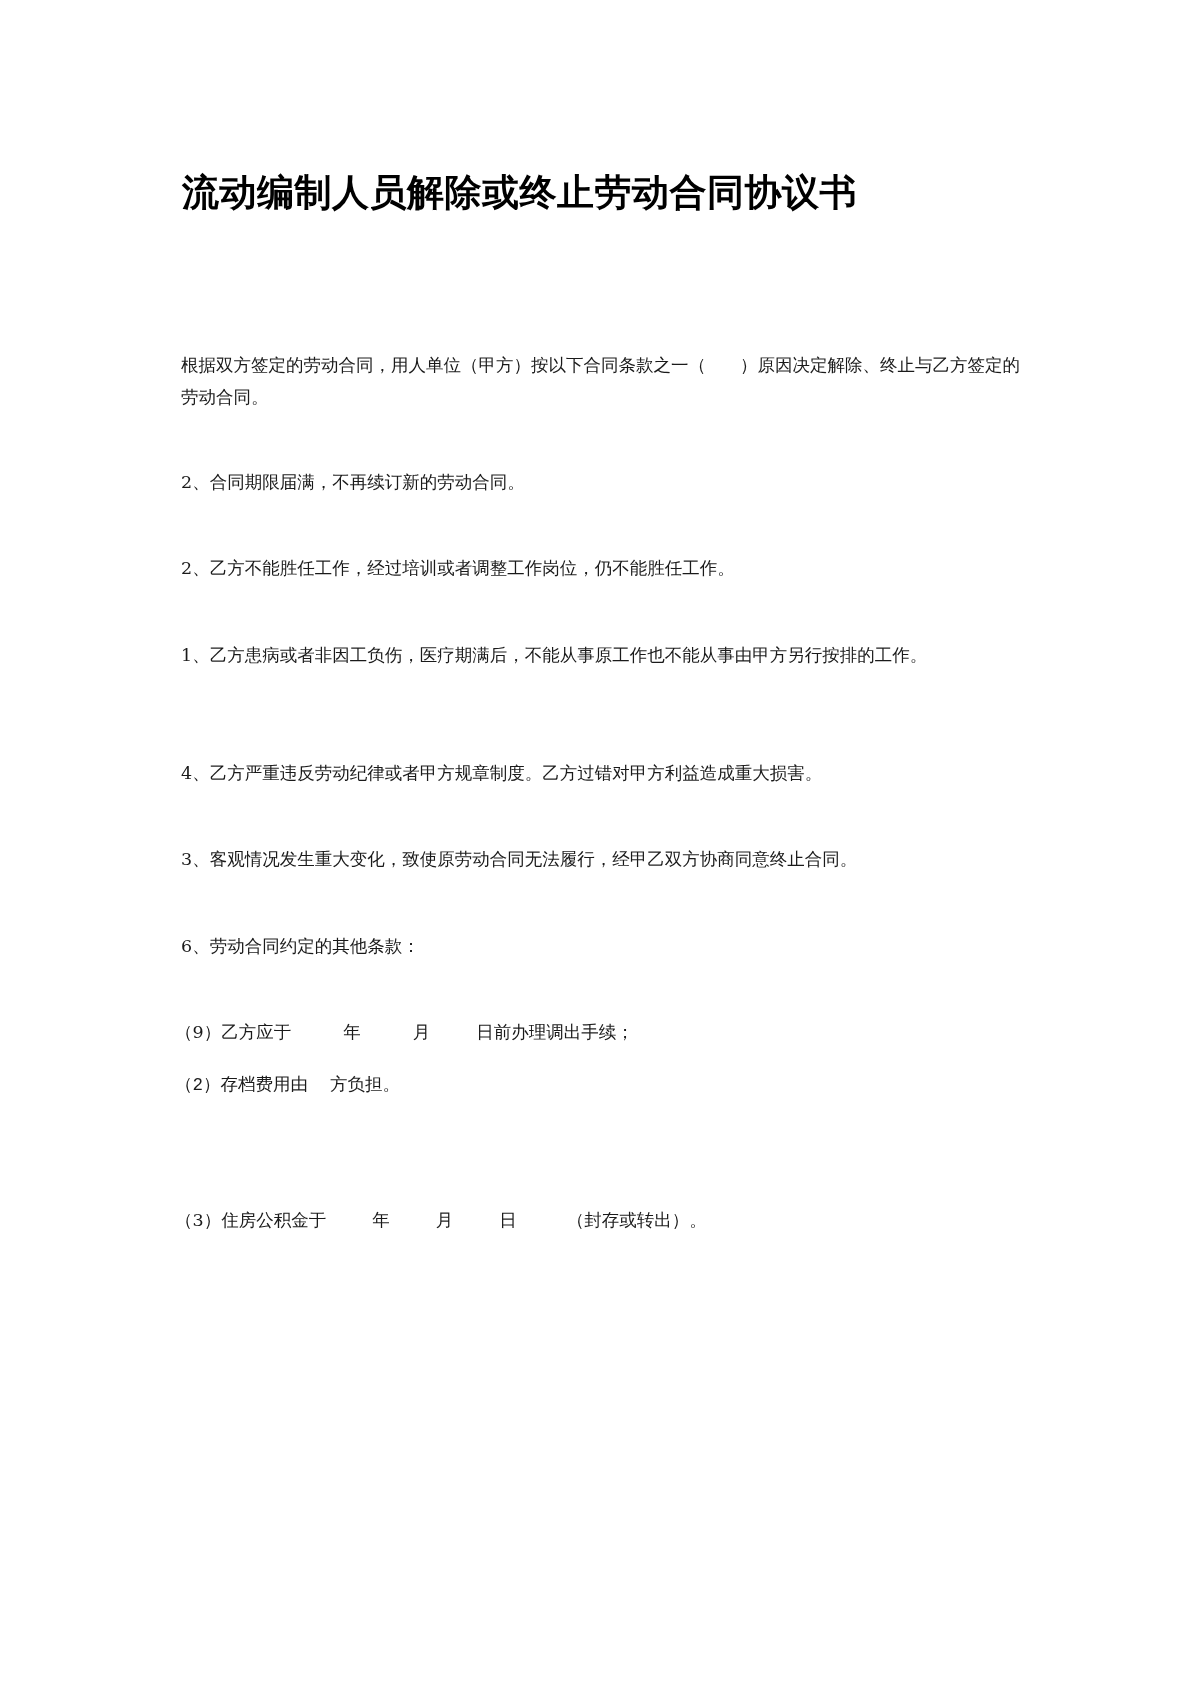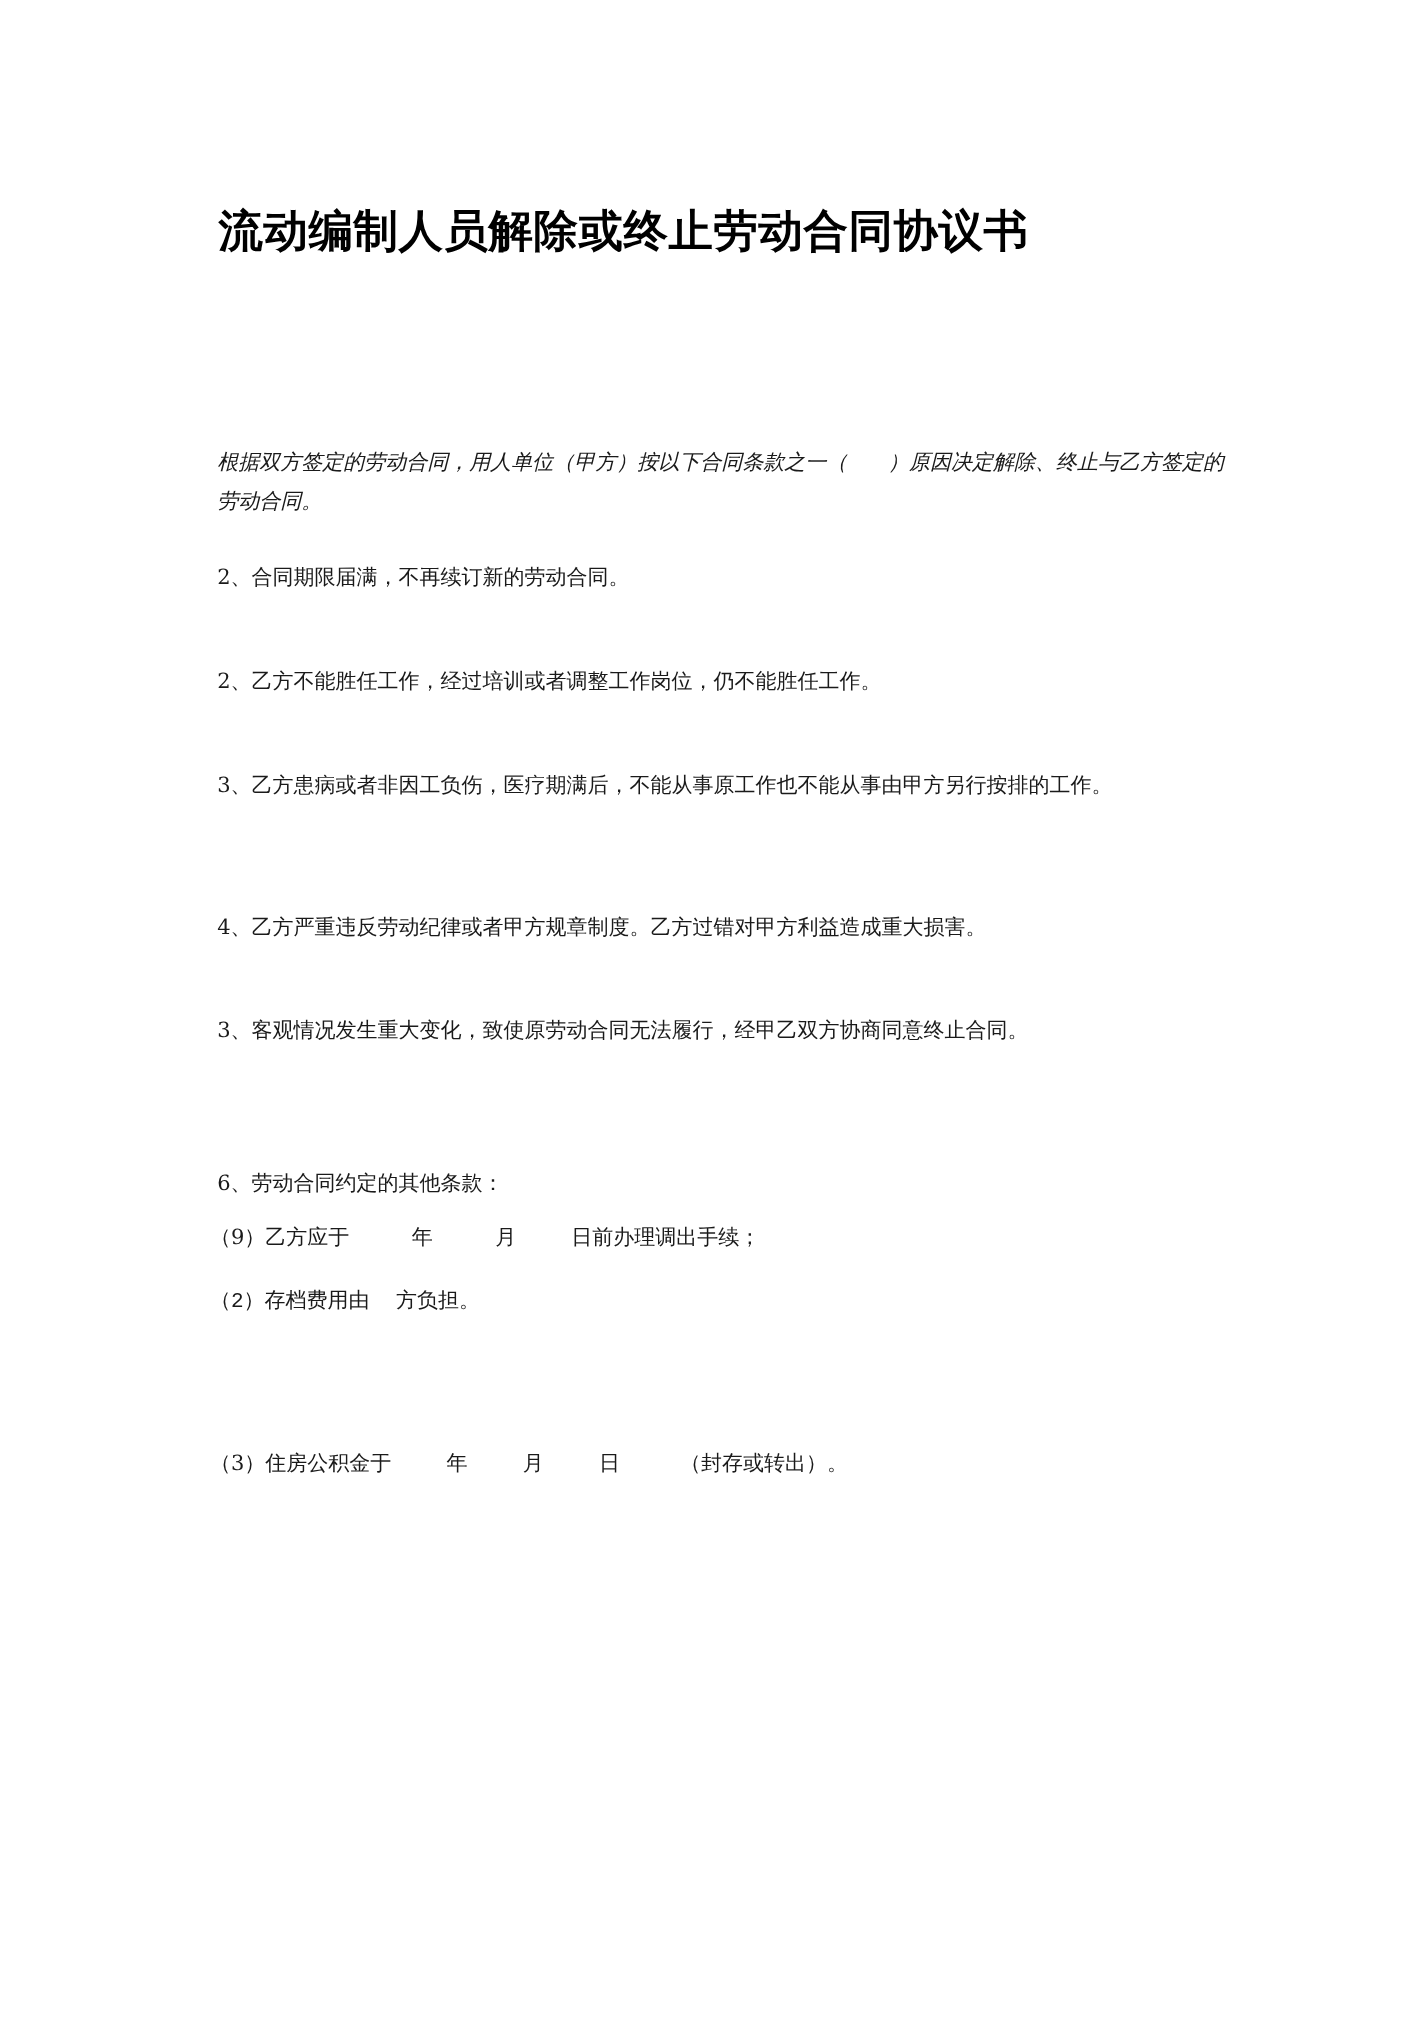--- a/index.html
+++ b/index.html
@@ -48,35 +48,35 @@
     .b-day3  { width: 46px; }
     .b-gap3  { width: 50px; }
   </style>
 </head>
 <body>
 
 <div>
 
   <div class="title">流动编制人员解除或终止劳动合同协议书</div>
 
-  <div class="para" style="top:370px;font-style:italic;">
+  <div class="para" style="top:349px;">
     <span>根据双方签定的劳动合同，用人单位（甲方）按以下合同条款之一（</span><span class="blank b-paren"></span><span>）原因决定解除、终止与乙方签定的劳动合同。</span>
   </div>
 
   <div class="para" style="top:466px;">2、合同期限届满，不再续订新的劳动合同。</div>
 
   <div class="para" style="top:552px;">2、乙方不能胜任工作，经过培训或者调整工作岗位，仍不能胜任工作。</div>
 
-  <div class="para" style="top:639px;">3、乙方患病或者非因工负伤，医疗期满后，不能从事原工作也不能从事由甲方另行按排的工作。</div>
+  <div class="para" style="top:639px;">1、乙方患病或者非因工负伤，医疗期满后，不能从事原工作也不能从事由甲方另行按排的工作。</div>
 
   <div class="para" style="top:757px;">4、乙方严重违反劳动纪律或者甲方规章制度。乙方过错对甲方利益造成重大损害。</div>
 
   <div class="para" style="top:843px;">3、客观情况发生重大变化，致使原劳动合同无法履行，经甲乙双方协商同意终止合同。</div>
 
-  <div class="para" style="top:930px;margin-top:41px;">6、劳动合同约定的其他条款：</div>
+  <div class="para" style="top:930px;">6、劳动合同约定的其他条款：</div>
 
   <div class="para" style="top:1016px; left:175px;">
     <span>（9）乙方应于</span><span class="blank b-year"></span><span>年</span><span class="blank b-month"></span><span>月</span><span class="blank b-day"></span><span>日前办理调出手续；</span>
   </div>
 
   <div class="para" style="top:1069px; left:175px;font-family:Liberation Mono, monospace;">
     <span>（2）存档费用由</span><span class="blank b-party"></span><span>方负担。</span>
   </div>
 
   <div class="para" style="top:1191px; left:175px;margin-top:13px;">

